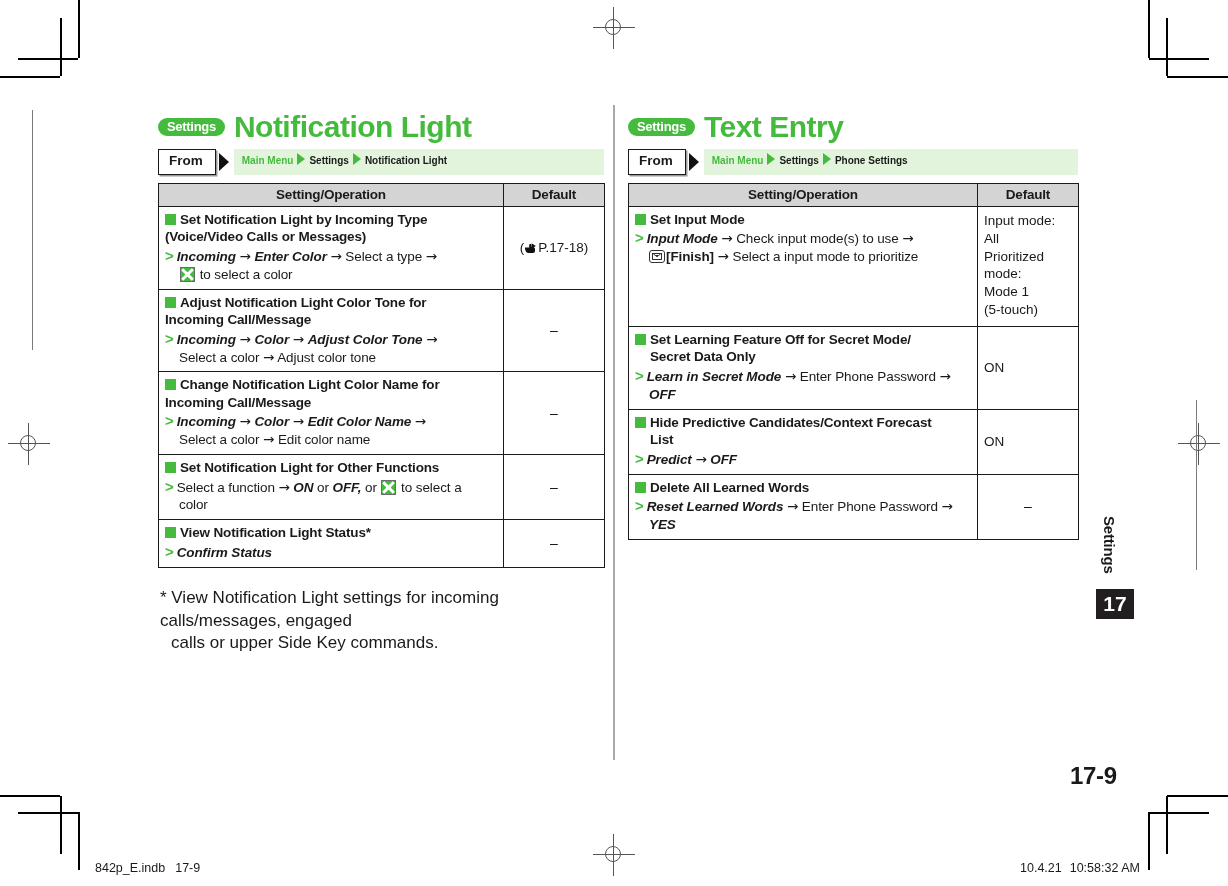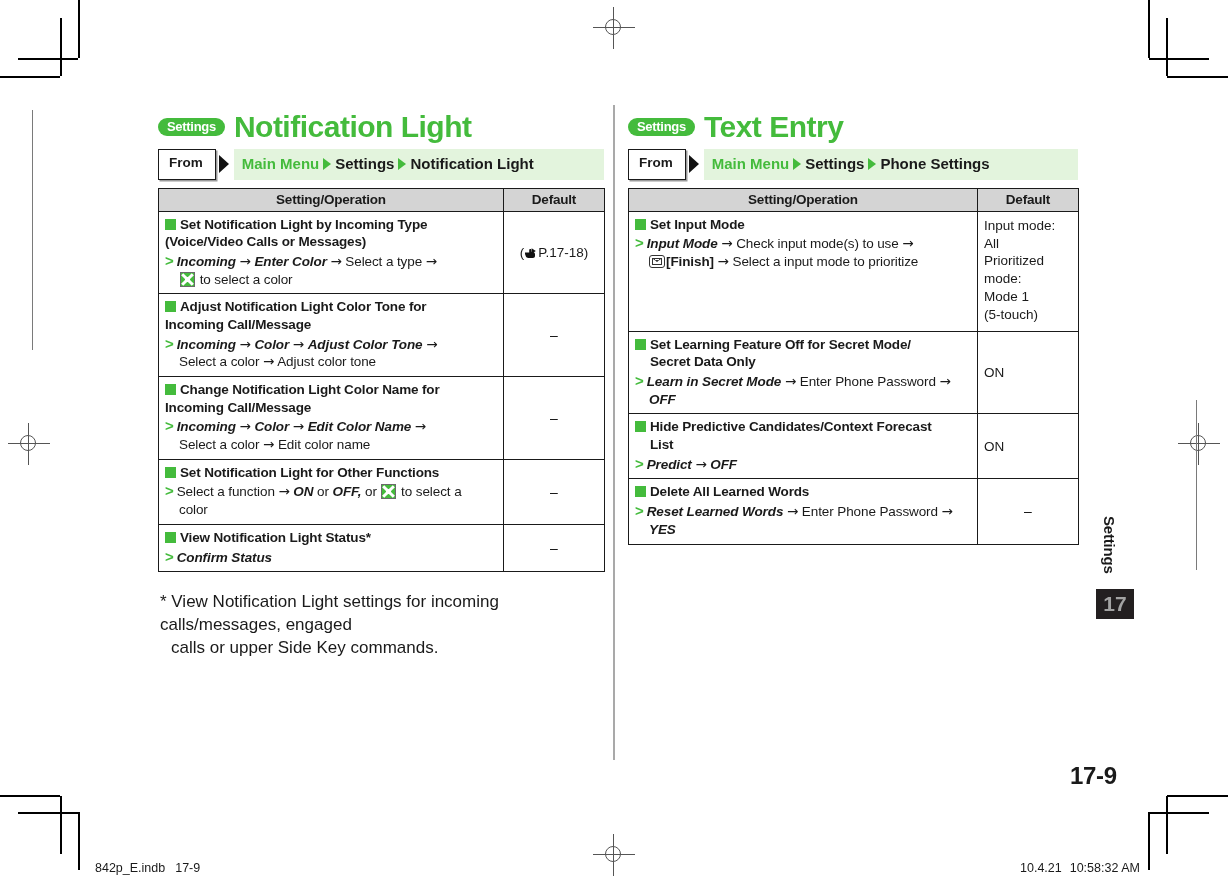--- a/index.html
+++ b/index.html
@@ -103,21 +103,21 @@
     border-bottom: 9px solid transparent;
     border-left: 10px solid #111;
     align-self: center;
     margin-left: 3px;
     margin-right: 5px;
   }
   .path-band {
     flex: 1;
     background: #e3f4dd;
     padding: 4px 8px 5px 8px;
-    font-size: 15px;
+    font-size: 10px;
     font-weight: bold;
     line-height: 1.45;
     box-sizing: border-box;
   }
   .path-band .g { color: #44bb3c; }
   .path-band .k { color: #1a1a1a; }
   .tri-s {
     display: inline-block;
     width: 0; height: 0;
     border-top: 6px solid transparent;
@@ -280,21 +280,21 @@
     writing-mode: vertical-rl;
     transform: none;
     line-height: 1;
   }
   .side-chapter {
     position: absolute;
     left: 1096px;
     top: 589px;
     width: 38px; height: 30px;
     background: #231f20;
-    color: #a3a3a3;
+    color: #ffffff;
     font-size: 21px;
     font-weight: bold;
     display: flex;
     align-items: center;
     justify-content: center;
   }
   .folio {
     position: absolute;
     left: 1070px;
     top: 762px;

